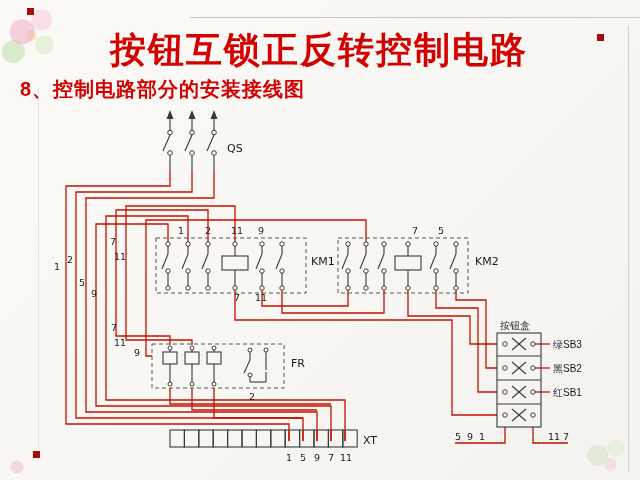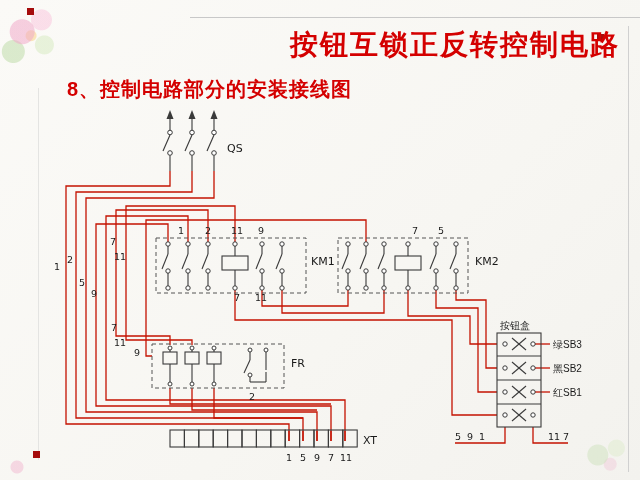--- a/index.html
+++ b/index.html
@@ -1,22 +1,22 @@
 <!DOCTYPE html>
 <html><head>
 <meta charset="utf-8">
 <style>
   html,body{margin:0;padding:0;}
   .slide{position:relative;width:640px;height:480px;overflow:hidden;
          background:linear-gradient(135deg,#fbfaf7 0%,#f7f6f2 60%,#f3f2ee 100%);
          font-family:"Liberation Sans",sans-serif;}
-  .title{position:absolute;left:110px;right:20px;top:26px;text-align:right;
-         color:#d40000;font-size:28px;font-weight:bold;letter-spacing:2px;}
+  .title{position:absolute;left:110px;right:20px;top:26px;text-align:left;
+         color:#d40000;font-size:36px;font-weight:bold;letter-spacing:2px;}
   .subtitle{position:absolute;left:20px;top:76px;color:#d40000;
-         font-size:20px;font-weight:bold;letter-spacing:1px;margin-left:47px;}
+         font-size:20px;font-weight:bold;letter-spacing:1px;}
   .red-square{position:absolute;width:7px;height:7px;background:#a50c0c;}
   .rs-tl{left:27px;top:8px;} .rs-tr{left:597px;top:34px;} .rs-bl{left:33px;top:451px;}
   .line-top{position:absolute;left:190px;top:17px;right:0;height:1px;background:#c8c8c8;}
   .line-right{position:absolute;right:11px;top:26px;height:446px;width:1px;background:#d0d0d0;}
   .line-left{position:absolute;left:38px;top:88px;height:372px;width:1px;background:#e4e4e2;}
   .flower-tl{position:absolute;left:0;top:4px;width:74px;height:66px;opacity:.8;background:
      radial-gradient(circle at 30% 42%, rgba(238,150,190,.55) 0 12px, transparent 13px),
      radial-gradient(circle at 56% 24%, rgba(248,180,212,.5) 0 10px, transparent 11px),
      radial-gradient(circle at 18% 72%, rgba(168,208,140,.5) 0 11px, transparent 12px),
      radial-gradient(circle at 60% 62%, rgba(198,228,168,.45) 0 9px, transparent 10px),

